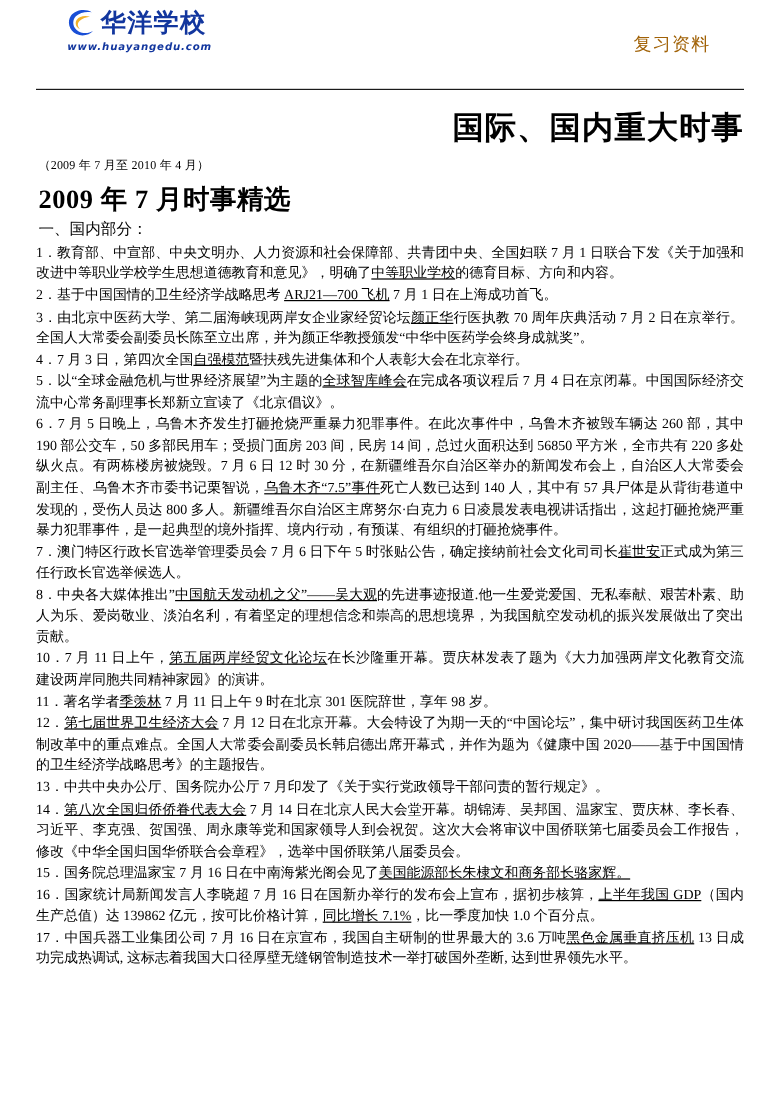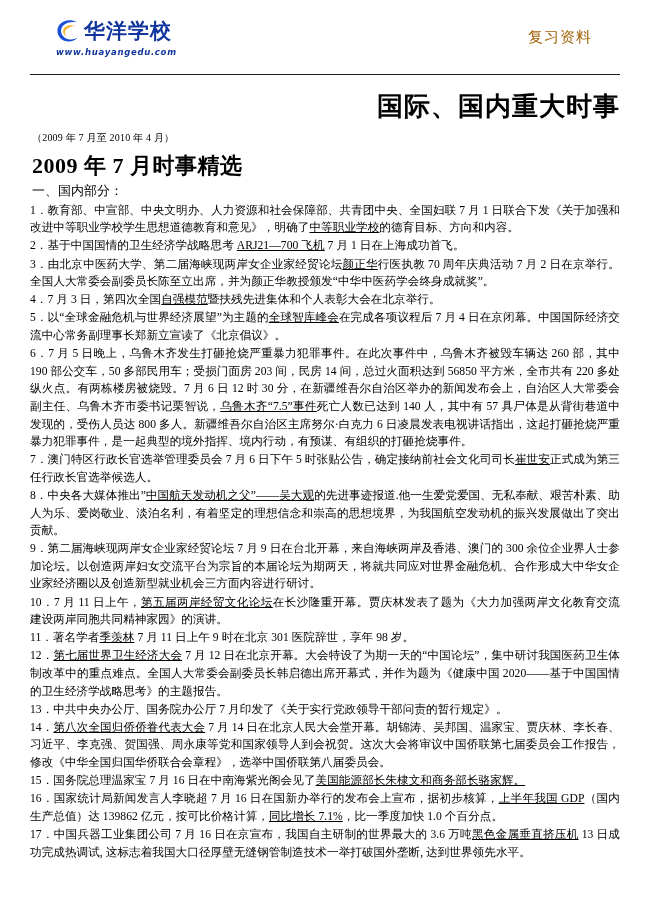--- a/index.html
+++ b/index.html
@@ -24,21 +24,21 @@
 
   
   .masthead {
     position: relative;
     height: 58px;
     padding-top: 12px;
   }
   .logo-block {
     position: absolute;
     left: 25px;
-    top: 18px;
+    top: 6px;
     display: flex;
     flex-direction: column;
     align-items: flex-start;
   }
   .logo-row {
     display: flex;
     align-items: center;
   }
   .logo-mark {
     width: 26px;
@@ -157,21 +157,20 @@
 
   <ol class="item-list" id="item-list">
       <li class="item"><span>1．</span><span>教育部、中宣部、中央文明办、人力资源和社会保障部、共青团中央、全国妇联 7 月 1 日联合下发《关于加强和改进中等职业学校学生思想道德教育和意见》，明确了</span><span class="u">中等职业学校</span><span>的德育目标、方向和内容。</span></li>
       <li class="item"><span>2．</span><span>基于中国国情的卫生经济学战略思考 </span><span class="u">ARJ21—700 飞机</span><span> 7 月 1 日在上海成功首飞。</span></li>
       <li class="item"><span>3．</span><span>由北京中医药大学、第二届海峡现两岸女企业家经贸论坛</span><span class="u">颜正华</span><span>行医执教 70 周年庆典活动 7 月 2 日在京举行。全国人大常委会副委员长陈至立出席，并为颜正华教授颁发“中华中医药学会终身成就奖”。</span></li>
       <li class="item"><span>4．</span><span>7 月 3 日，第四次全国</span><span class="u">自强模范</span><span>暨扶残先进集体和个人表彰大会在北京举行。</span></li>
       <li class="item"><span>5．</span><span>以“全球金融危机与世界经济展望”为主题的</span><span class="u">全球智库峰会</span><span>在完成各项议程后 7 月 4 日在京闭幕。中国国际经济交流中心常务副理事长郑新立宣读了《北京倡议》。</span></li>
       <li class="item"><span>6．</span><span>7 月 5 日晚上，乌鲁木齐发生打砸抢烧严重暴力犯罪事件。在此次事件中，乌鲁木齐被毁车辆达 260 部，其中 190 部公交车，50 多部民用车；受损门面房 203 间，民房 14 间，总过火面积达到 56850 平方米，全市共有 220 多处纵火点。有两栋楼房被烧毁。7 月 6 日 12 时 30 分，在新疆维吾尔自治区举办的新闻发布会上，自治区人大常委会副主任、乌鲁木齐市委书记栗智说，</span><span class="u">乌鲁木齐“7.5”事件</span><span>死亡人数已达到 140 人，其中有 57 具尸体是从背街巷道中发现的，受伤人员达 800 多人。新疆维吾尔自治区主席努尔·白克力 6 日凌晨发表电视讲话指出，这起打砸抢烧严重暴力犯罪事件，是一起典型的境外指挥、境内行动，有预谋、有组织的打砸抢烧事件。</span></li>
       <li class="item"><span>7．</span><span>澳门特区行政长官选举管理委员会 7 月 6 日下午 5 时张贴公告，确定接纳前社会文化司司长</span><span class="u">崔世安</span><span>正式成为第三任行政长官选举候选人。</span></li>
       <li class="item"><span>8．</span><span>中央各大媒体推出”</span><span class="u">中国航天发动机之父”——吴大观</span><span>的先进事迹报道.他一生爱党爱国、无私奉献、艰苦朴素、助人为乐、爱岗敬业、淡泊名利，有着坚定的理想信念和崇高的思想境界，为我国航空发动机的振兴发展做出了突出贡献。</span></li>
-      <li class="item"><span>9．</span><span>第二届海峡现两岸女企业家经贸论坛 7 月 9 日在台北开幕，来自海峡两岸及香港、澳门的 300 余位企业界人士参加论坛。以创造两岸妇女交流平台为宗旨的本届论坛为期两天，将就共同应对世界金融危机、合作形成大中华女企业家经济圈以及创造新型就业机会三方面内容进行研讨。</span></li>
       <li class="item"><span>10．</span><span>7 月 11 日上午，</span><span class="u">第五届两岸经贸文化论坛</span><span>在长沙隆重开幕。贾庆林发表了题为《大力加强两岸文化教育交流　建设两岸同胞共同精神家园》的演讲。</span></li>
       <li class="item"><span>11．</span><span>著名学者</span><span class="u">季羡林</span><span> 7 月 11 日上午 9 时在北京 301 医院辞世，享年 98 岁。</span></li>
       <li class="item"><span>12．</span><span></span><span class="u">第七届世界卫生经济大会</span><span> 7 月 12 日在北京开幕。大会特设了为期一天的“中国论坛”，集中研讨我国医药卫生体制改革中的重点难点。全国人大常委会副委员长韩启德出席开幕式，并作为题为《健康中国 2020——基于中国国情的卫生经济学战略思考》的主题报告。</span></li>
       <li class="item"><span>13．</span><span>中共中央办公厅、国务院办公厅 7 月印发了《关于实行党政领导干部问责的暂行规定》。</span></li>
       <li class="item"><span>14．</span><span></span><span class="u">第八次全国归侨侨眷代表大会</span><span> 7 月 14 日在北京人民大会堂开幕。胡锦涛、吴邦国、温家宝、贾庆林、李长春、习近平、李克强、贺国强、周永康等党和国家领导人到会祝贺。这次大会将审议中国侨联第七届委员会工作报告，修改《中华全国归国华侨联合会章程》，选举中国侨联第八届委员会。</span></li>
       <li class="item"><span>15．</span><span>国务院总理温家宝 7 月 16 日在中南海紫光阁会见了</span><span class="u">美国能源部长朱棣文和商务部长骆家辉。</span></li>
       <li class="item"><span>16．</span><span>国家统计局新闻发言人李晓超 7 月 16 日在国新办举行的发布会上宣布，据初步核算，</span><span class="u">上半年我国 GDP</span><span>（国内生产总值）达 139862 亿元，按可比价格计算，</span><span class="u">同比增长 7.1%</span><span>，比一季度加快 1.0 个百分点。</span></li>
       <li class="item"><span>17．</span><span>中国兵器工业集团公司 7 月 16 日在京宣布，我国自主研制的世界最大的 3.6 万吨</span><span class="u">黑色金属垂直挤压机</span><span> 13 日成功完成热调试, 这标志着我国大口径厚壁无缝钢管制造技术一举打破国外垄断, 达到世界领先水平。</span></li>
     </ol>
 

